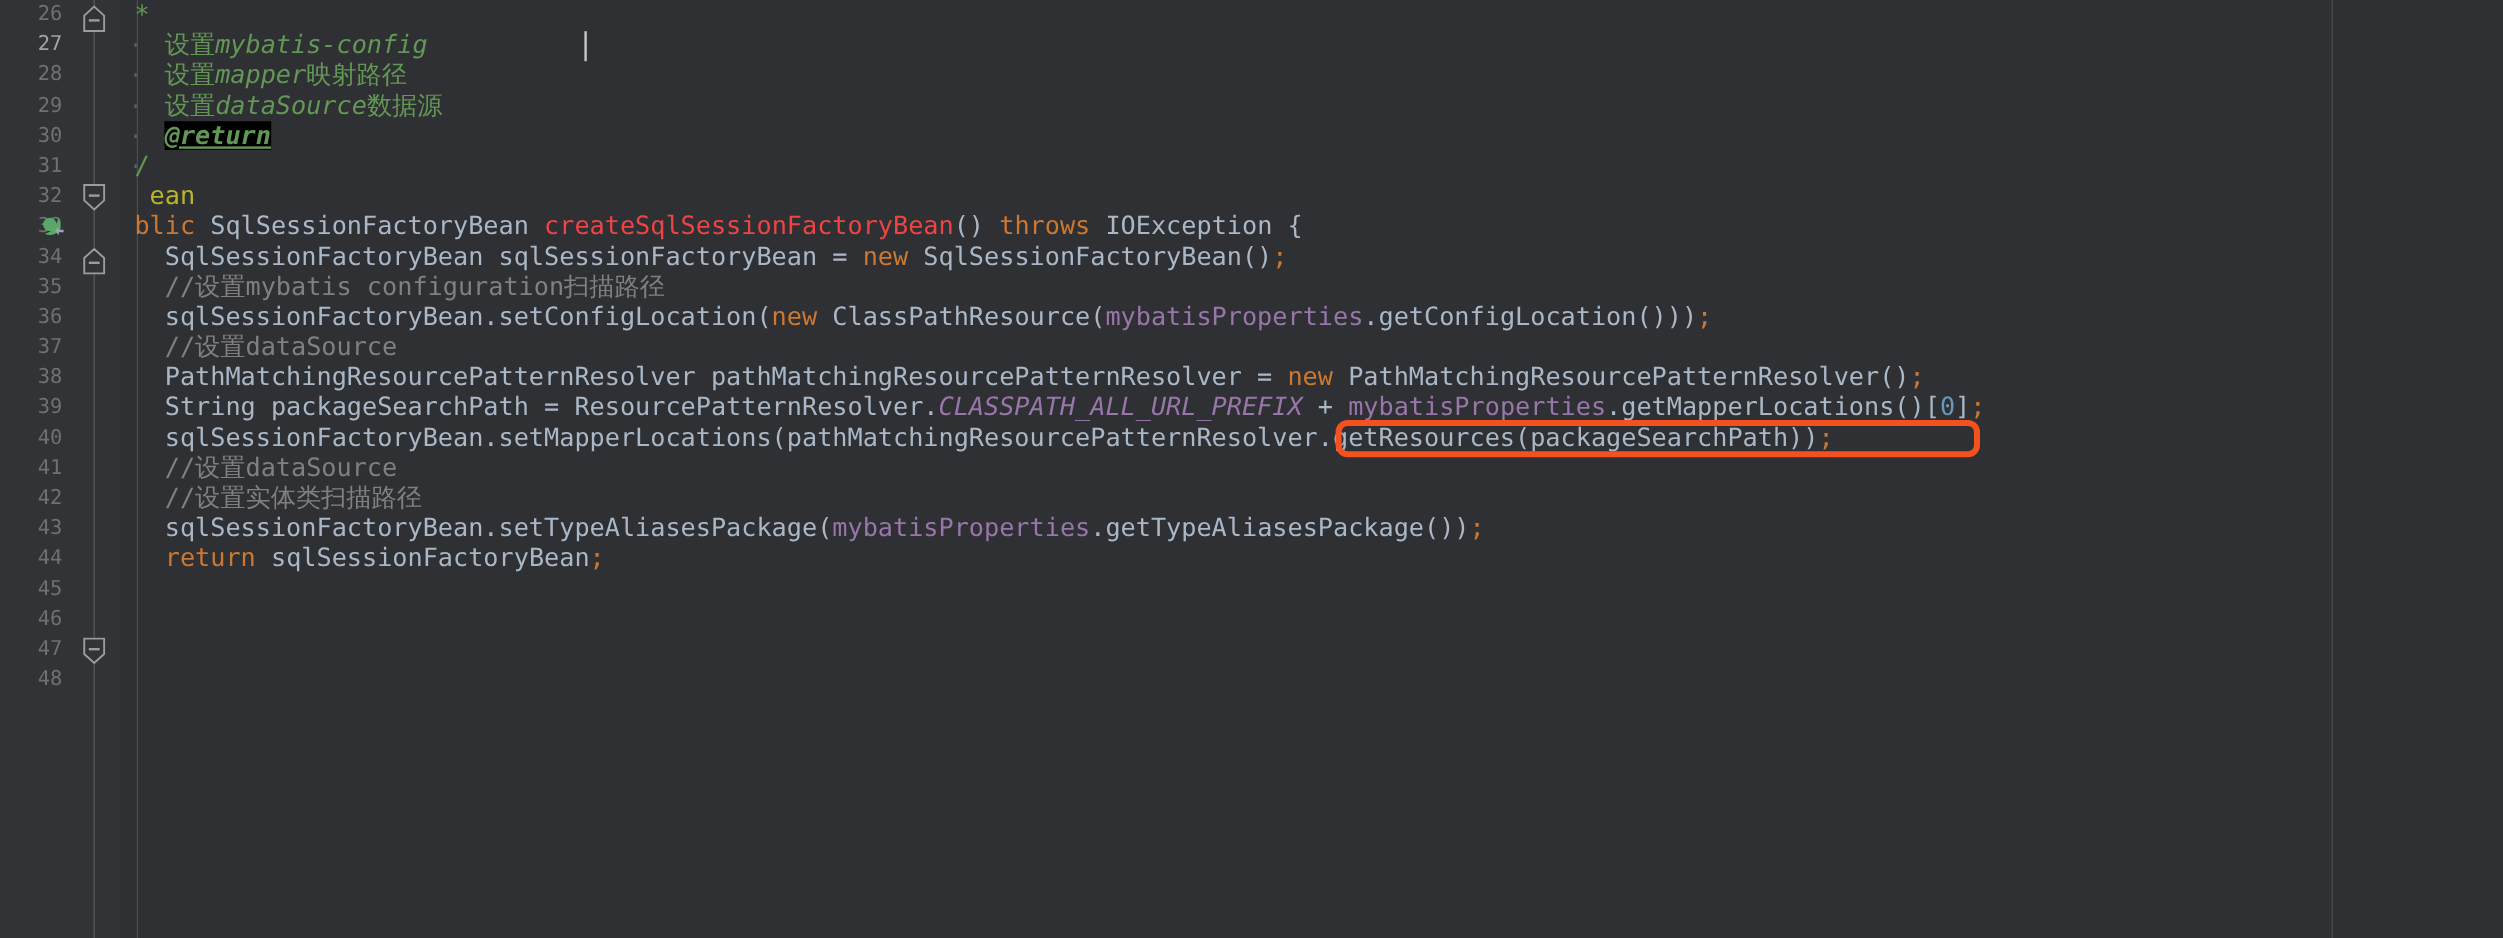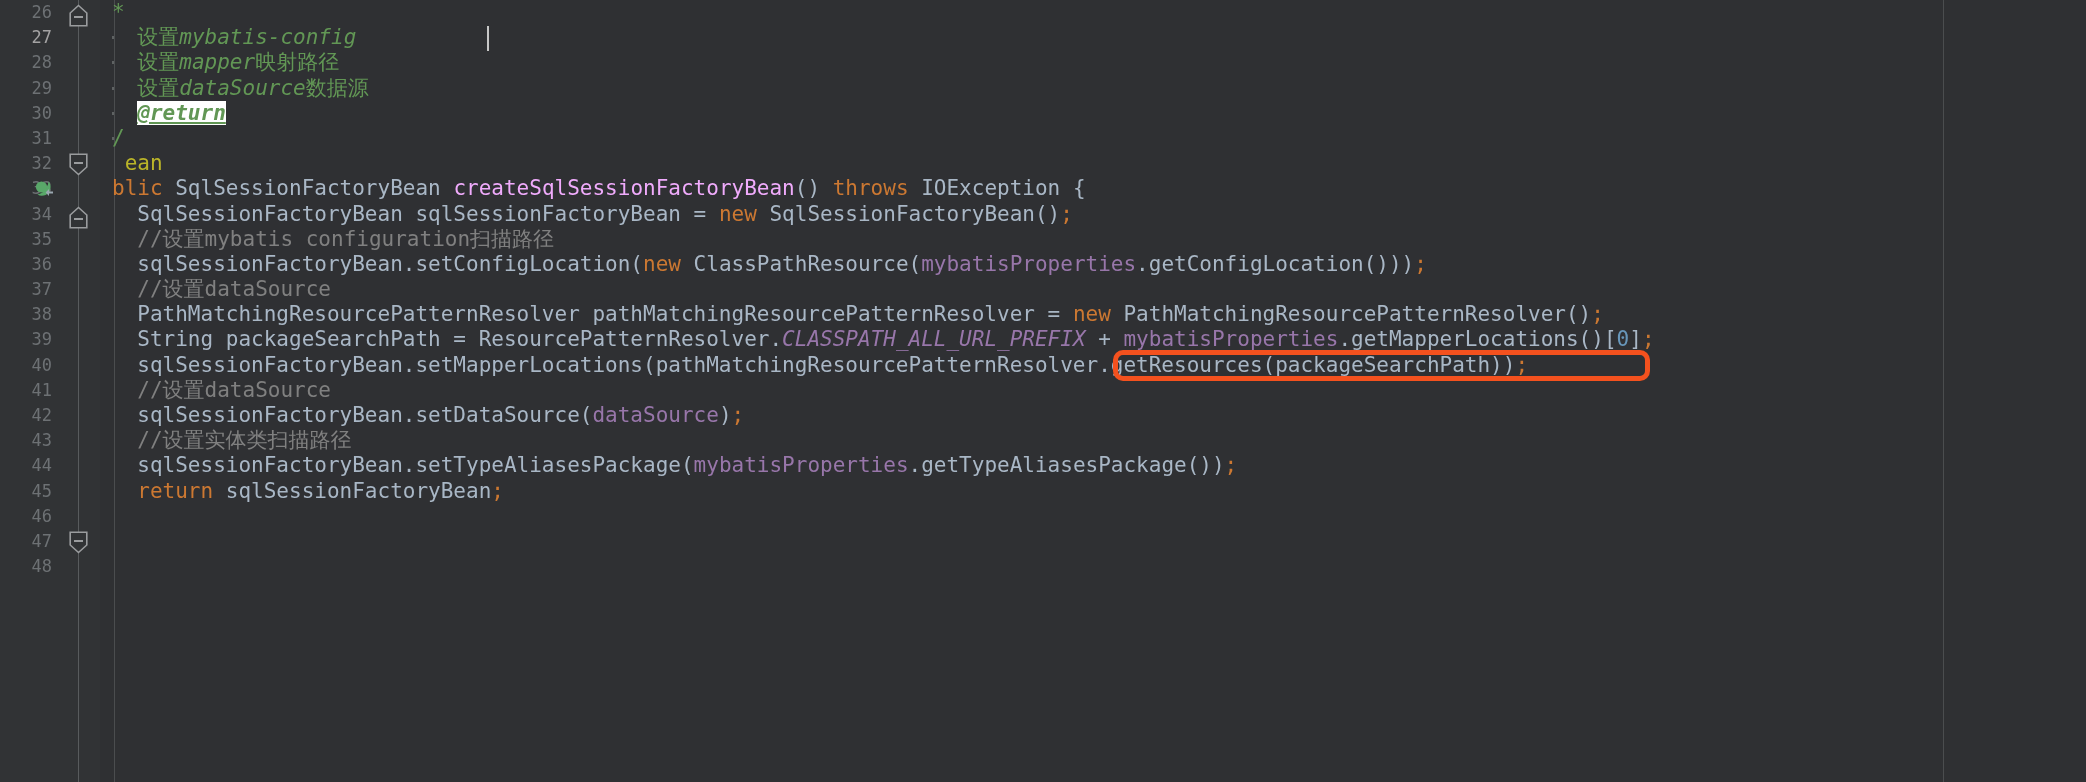--- a/index.html
+++ b/index.html
@@ -88,24 +88,24 @@
   
   .caret{
     position:absolute;
     width:2px;background:#c7c7c7;
     height:25px;
   }
   
   .kw{color:#cc7832;}            
   .doc{color:#629755;}
   .docitalic{color:#629755;font-style:italic;}
-  .doctag{color:#629755;font-style:italic;font-weight:bold;text-decoration:underline;background:#ffffff;}
+  .doctag{color:#629755;font-style:italic;font-weight:bold;text-decoration:underline;background:#000000;}
   .cmt{color:#808080;}           
   .ann{color:#bbb529;}           
-  .fn{color:#f0abfc;}            
+  .fn{color:#ef4444;}            
   .fld{color:#9876aa;}           
   .const{color:#9876aa;font-style:italic;} 
   .num{color:#6897bb;}           
   .sem{color:#cc7832;}           
   .txt{color:#a9b7c6;}
   
   .hl-box{
     position:absolute;
     border:5px solid #f4511e;
     border-radius:10px;
@@ -183,21 +183,20 @@
         <div class="cline"><span class="txt"> </span><span class="ann">ean</span></div>
         <div class="cline"><span class="kw">blic</span><span class="txt"> SqlSessionFactoryBean </span><span class="fn">createSqlSessionFactoryBean</span><span class="txt">() </span><span class="kw">throws</span><span class="txt"> IOException {</span></div>
         <div class="cline"><span class="txt">  SqlSessionFactoryBean sqlSessionFactoryBean = </span><span class="kw">new</span><span class="txt"> SqlSessionFactoryBean()</span><span class="sem">;</span></div>
         <div class="cline"><span class="cmt">  //设置mybatis configuration扫描路径</span></div>
         <div class="cline"><span class="txt">  sqlSessionFactoryBean.setConfigLocation(</span><span class="kw">new</span><span class="txt"> ClassPathResource(</span><span class="fld">mybatisProperties</span><span class="txt">.getConfigLocation()))</span><span class="sem">;</span></div>
         <div class="cline"><span class="cmt">  //设置dataSource</span></div>
         <div class="cline"><span class="txt">  PathMatchingResourcePatternResolver pathMatchingResourcePatternResolver = </span><span class="kw">new</span><span class="txt"> PathMatchingResourcePatternResolver()</span><span class="sem">;</span></div>
         <div class="cline"><span class="txt">  String packageSearchPath = ResourcePatternResolver.</span><span class="const">CLASSPATH_ALL_URL_PREFIX</span><span class="txt"> + </span><span class="fld">mybatisProperties</span><span class="txt">.getMapperLocations()[</span><span class="num">0</span><span class="txt">]</span><span class="sem">;</span></div>
         <div class="cline"><span class="txt">  sqlSessionFactoryBean.setMapperLocations(pathMatchingResourcePatternResolver.getResources(packageSearchPath))</span><span class="sem">;</span></div>
         <div class="cline"><span class="cmt">  //设置dataSource</span></div>
-        <div class="cline"><span class="txt">  sqlSessionFactoryBean.setDataSource(</span><span class="fld">dataSource</span><span class="txt">)</span><span class="sem">;</span></div>
         <div class="cline"><span class="cmt">  //设置实体类扫描路径</span></div>
         <div class="cline"><span class="txt">  sqlSessionFactoryBean.setTypeAliasesPackage(</span><span class="fld">mybatisProperties</span><span class="txt">.getTypeAliasesPackage())</span><span class="sem">;</span></div>
         <div class="cline"><span class="txt">  </span><span class="kw">return</span><span class="txt"> sqlSessionFactoryBean</span><span class="sem">;</span></div>
         <div class="cline">&nbsp;</div>
         <div class="cline">&nbsp;</div>
       </div>
     <div id="doc-dots">
         <div class="doc-dot" style="top: 36.2px;"></div>
         <div class="doc-dot" style="top: 61.4px;"></div>
         <div class="doc-dot" style="top: 86.6px;"></div>

